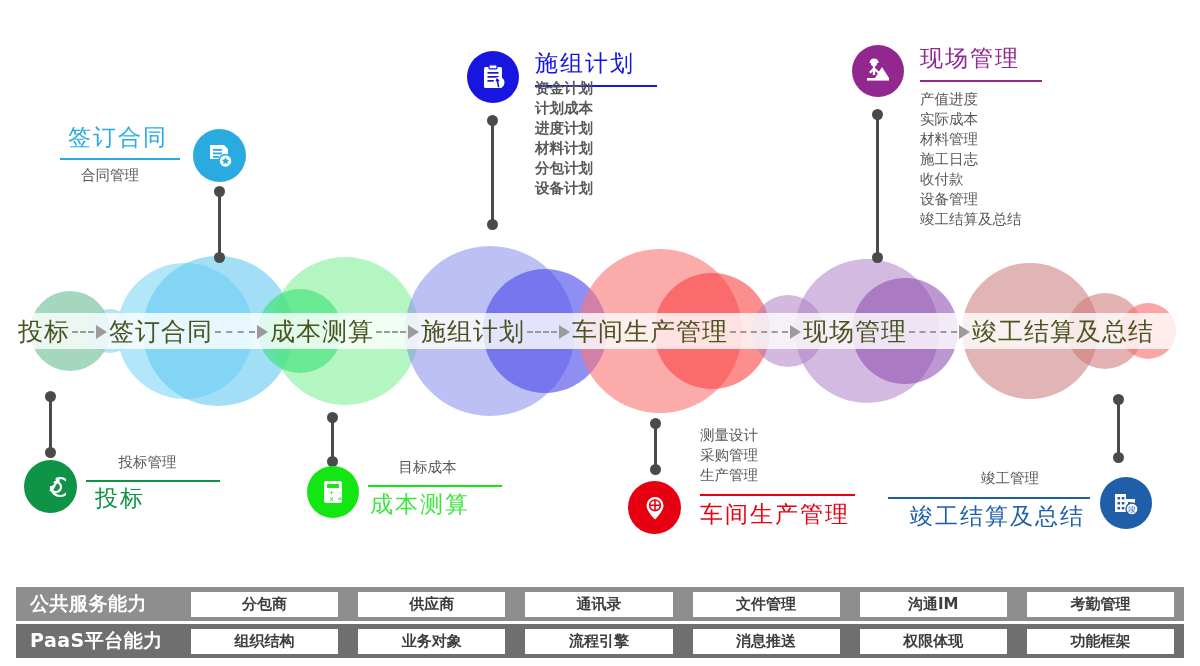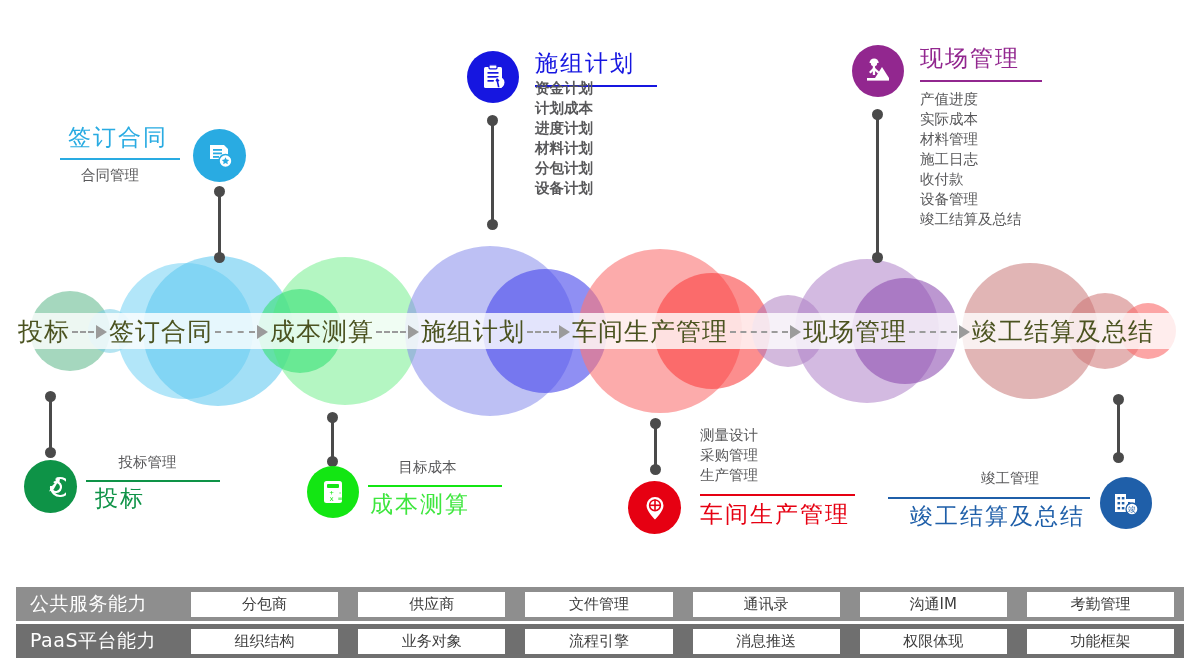--- a/index.html
+++ b/index.html
@@ -46,21 +46,21 @@
   .stem{position:absolute;background:#4a4a4a;width:3px;}
   .dot{position:absolute;width:11px;height:11px;border-radius:50%;background:#4a4a4a;}
   .ttl{position:absolute;font-size:23px;line-height:1;white-space:nowrap;
        font-family:"DejaVu Sans","Liberation Sans",sans-serif;letter-spacing:2px;}
   .rule{position:absolute;height:2px;}
   .sub{position:absolute;font-size:14.5px;line-height:20px;color:#58585a;white-space:nowrap;
        font-family:"DejaVu Sans","Liberation Sans",sans-serif;}
   .sub.r{text-align:center;}
 
   
-  #captable{position:absolute;left:16px;top:587px;width:1168px;}
+  #captable{position:absolute;left:16px;top:587px;width:1168px;font-weight:bold;}
   .caprow{display:flex;align-items:center;height:34px;margin-bottom:3px;}
   .caprow .caplabel{
     width:175px;color:#ffffff;font-size:19px;padding-left:14px;
     font-family:"DejaVu Sans","Liberation Sans",sans-serif;
     letter-spacing:0.5px;box-sizing:border-box;
   }
   .capcells{flex:1;display:flex;gap:20px;padding-right:10px;}
   .capcell{
     flex:1;background:#ffffff;height:25px;display:flex;align-items:center;
     justify-content:center;font-size:15px;color:#3d3d3d;
@@ -279,22 +279,22 @@
     <div class="rule" style="left:888px;top:497px;width:202px;background:#1f5fa9;"></div>
     <div class="ttl" style="left:910px;top:505px;color:#1f5fa9;">竣工结算及总结</div>
   </div>
 
   <div id="captable">
     <div class="caprow" id="row-public">
       <div class="caplabel">公共服务能力</div>
       <div class="capcells" id="cells-public">
           <div class="capcell">分包商</div>
           <div class="capcell">供应商</div>
+          <div class="capcell">通讯录</div>
           <div class="capcell">文件管理</div>
-          <div class="capcell">通讯录</div>
           <div class="capcell">沟通IM</div>
           <div class="capcell">考勤管理</div>
         </div>
     </div>
     <div class="caprow" id="row-paas">
       <div class="caplabel">PaaS平台能力</div>
       <div class="capcells" id="cells-paas">
           <div class="capcell">组织结构</div>
           <div class="capcell">业务对象</div>
           <div class="capcell">流程引擎</div>

